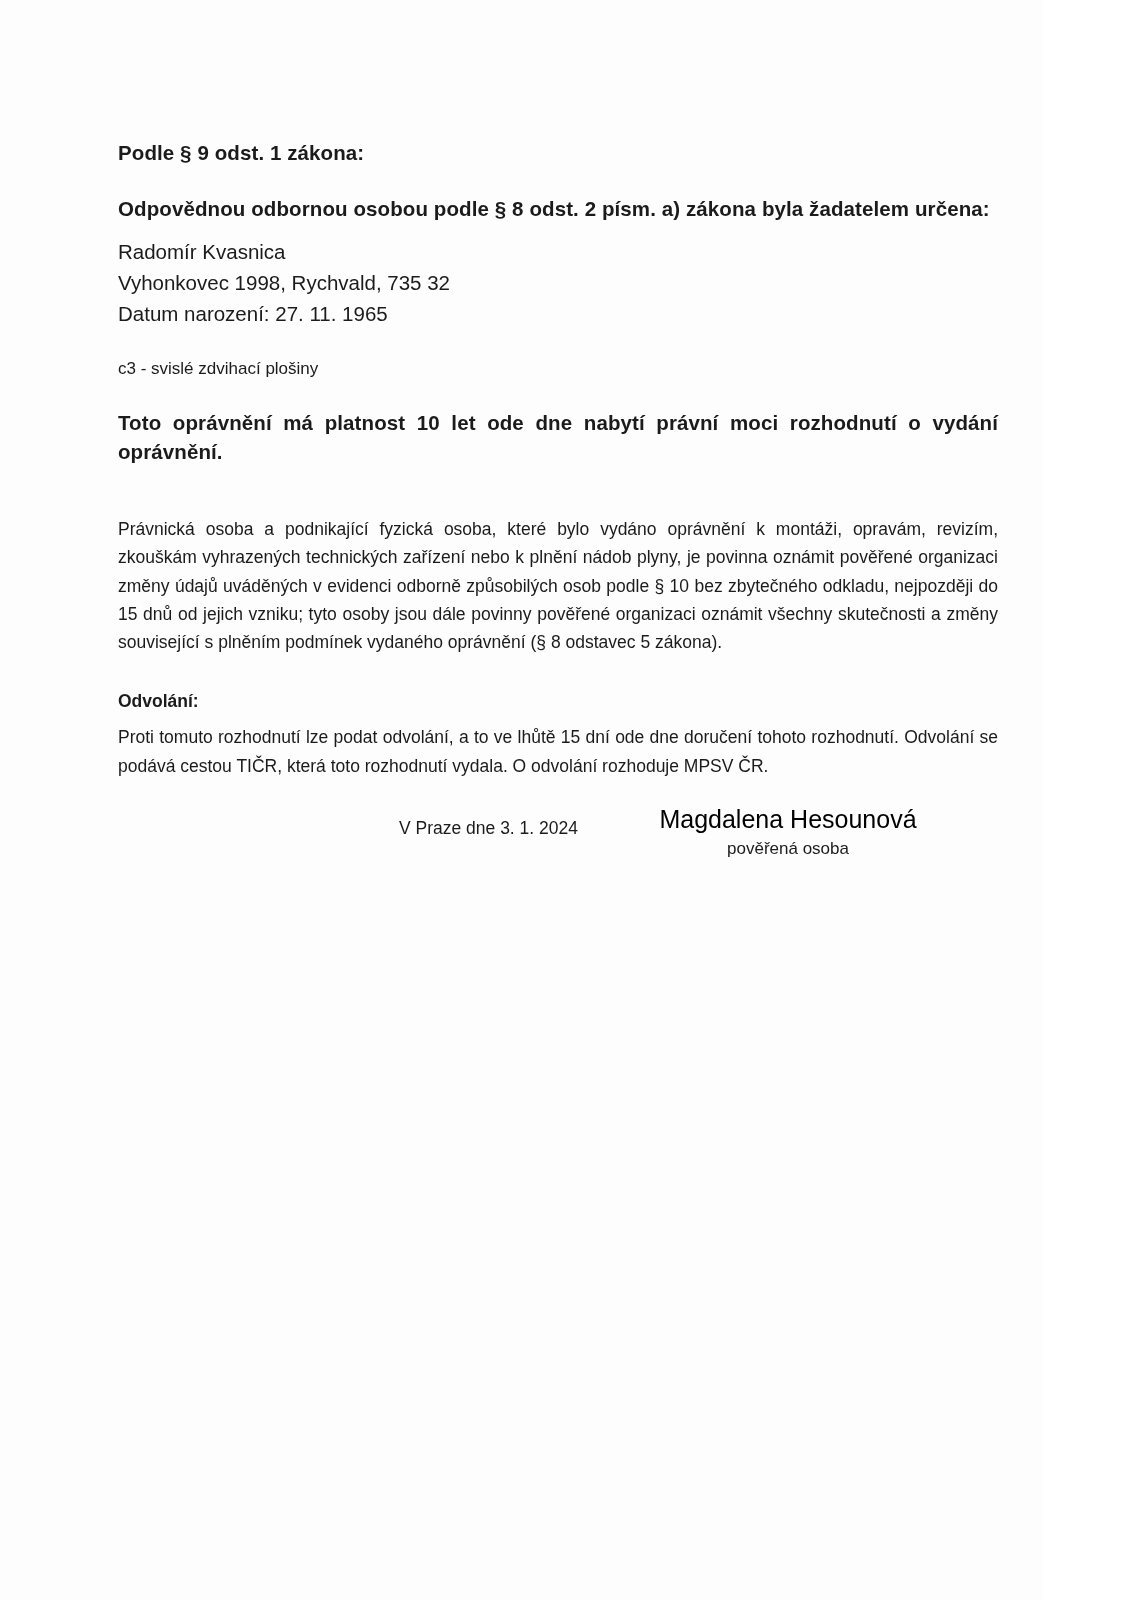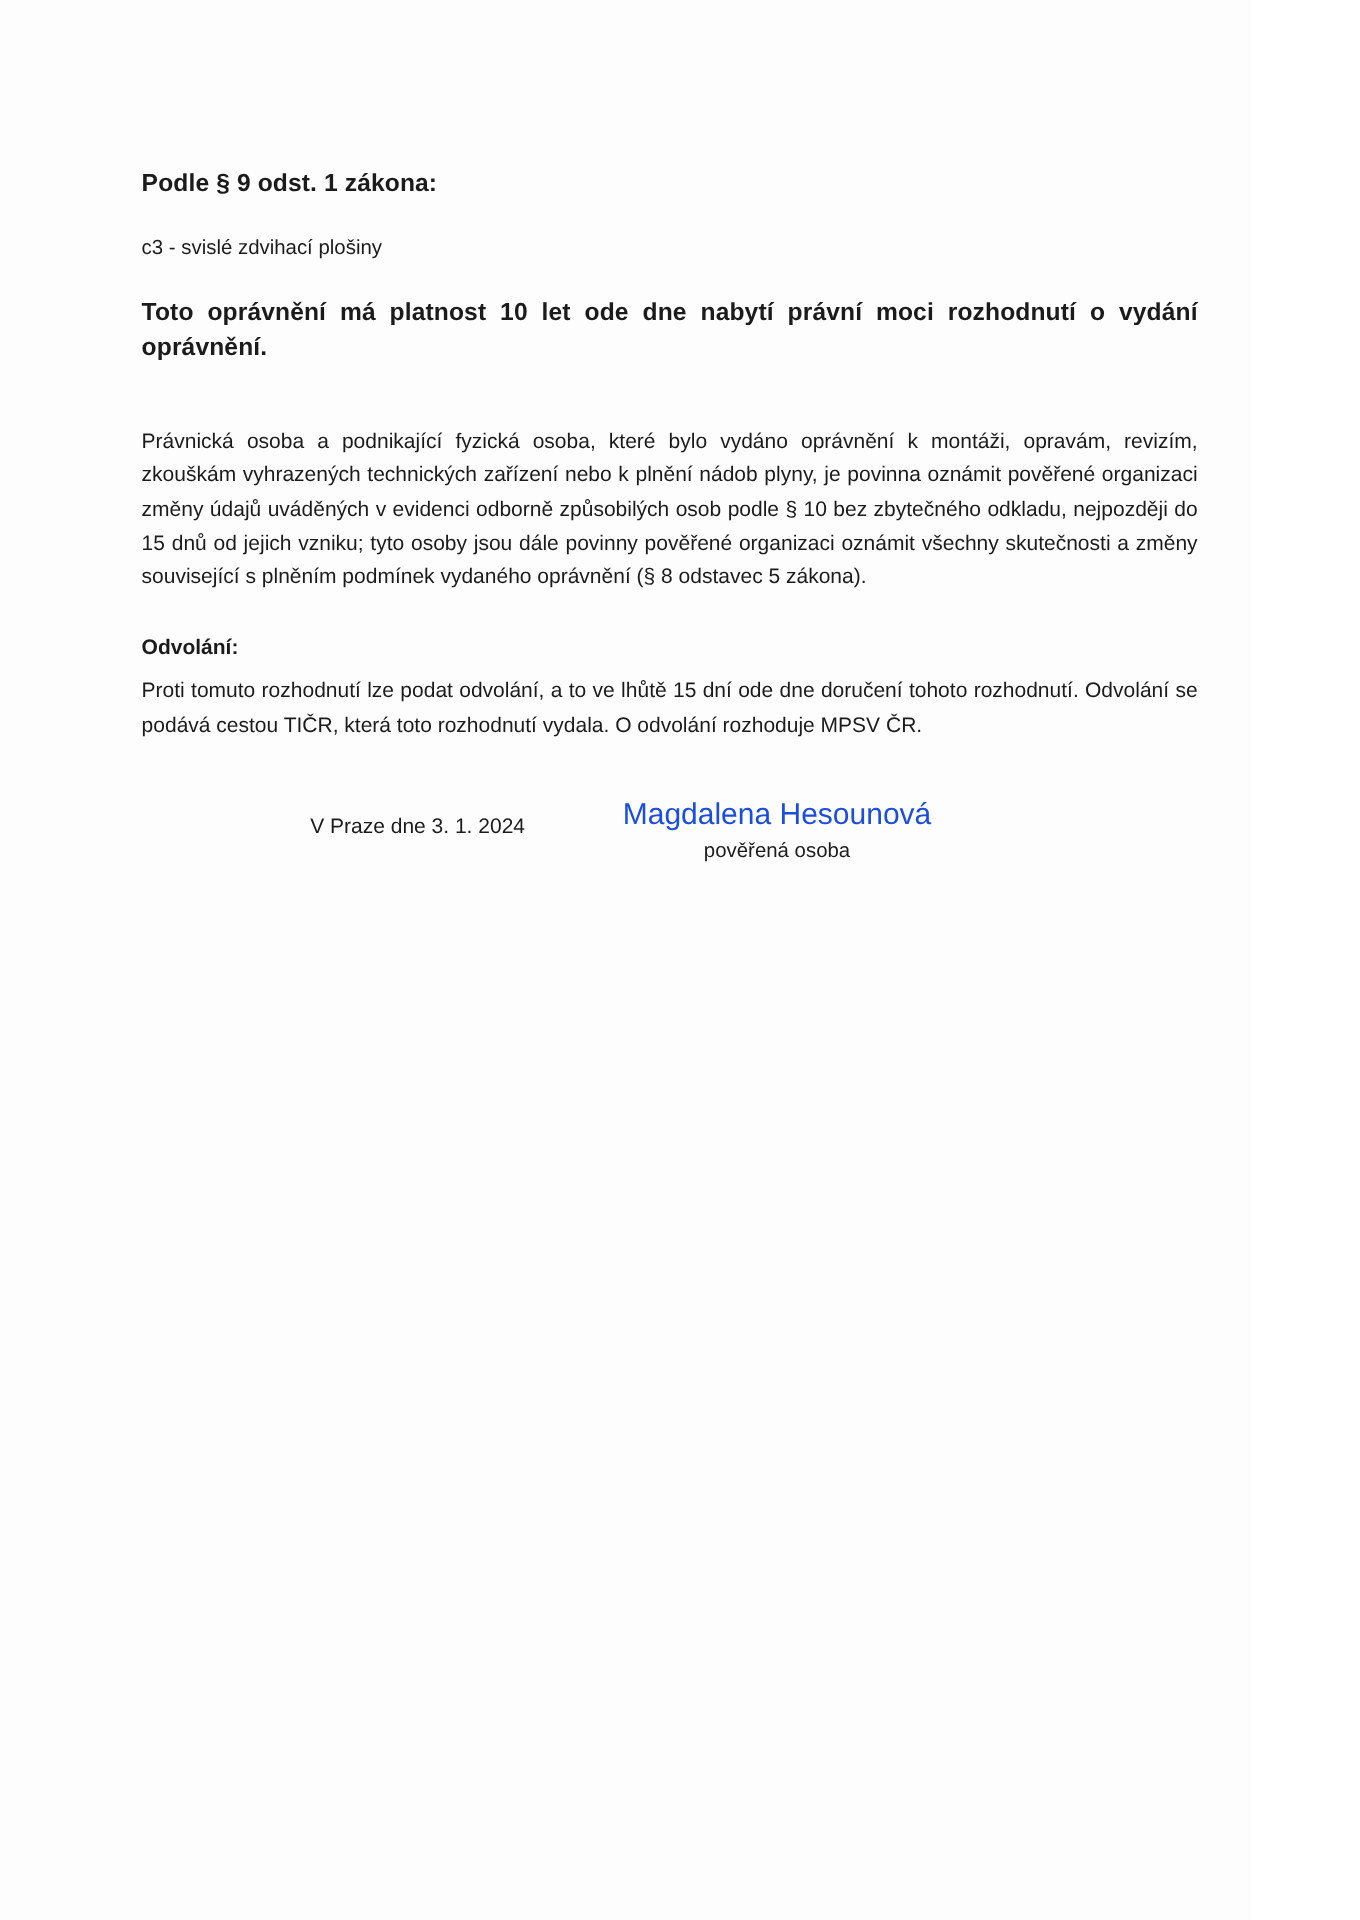--- a/index.html
+++ b/index.html
@@ -62,54 +62,62 @@
     margin: 0;
     text-align: justify;
     text-justify: inter-word;
   }
   .addr-line {
     font-size: 20.5px;
     line-height: 1.5;
     margin: 0;
   }
   .sig-wrap {
-    margin-top: 46px;
+    margin-top: 24px;
     display: flex;
     align-items: flex-start;
-    justify-content: center;
+    justify-content: flex-end;
   }
   .sig-left {
     font-size: 17.5px;
     padding-top: 14px;
   }
   .sig-right {
     text-align: center;
     width: 420px;
   }
   .sig-name {
     font-size: 25px;
     line-height: 1.2;
     font-weight: normal;
-    color: #1d4ed8;
+    color: #000000;
   }
   .sig-role {
     font-size: 17px;
     margin-top: 5px;
   }
   .spacer-sm { height: 10px; }
   .tight { margin-top: 14px; }
 </style>
 </head>
 <body>
 
 <div class="page">
   <div class="content">
 
     <p class="h-bold">Podle § 9 odst. 1 zákona:</p>
 
+    <div class="block">
+      <p class="h-bold para-just">Odpovědnou odbornou osobou podle § 8 odst. 2 písm. a) zákona byla žadatelem určena:</p>
+      <div class="tight">
+        <p class="addr-line">Radomír Kvasnica</p>
+        <p class="addr-line">Vyhonkovec 1998, Rychvald, 735 32</p>
+        <p class="addr-line">Datum narození: 27. 11. 1965</p>
+      </div>
+    </div>
 
     <div class="block">
       <p class="plain">c3 - svislé zdvihací plošiny</p>
     </div>
 
     <div class="block">
       <p class="h-bold para-just">Toto oprávnění má platnost 10 let ode dne nabytí právní moci rozhodnutí o vydání oprávnění.</p>
     </div>
 
 

